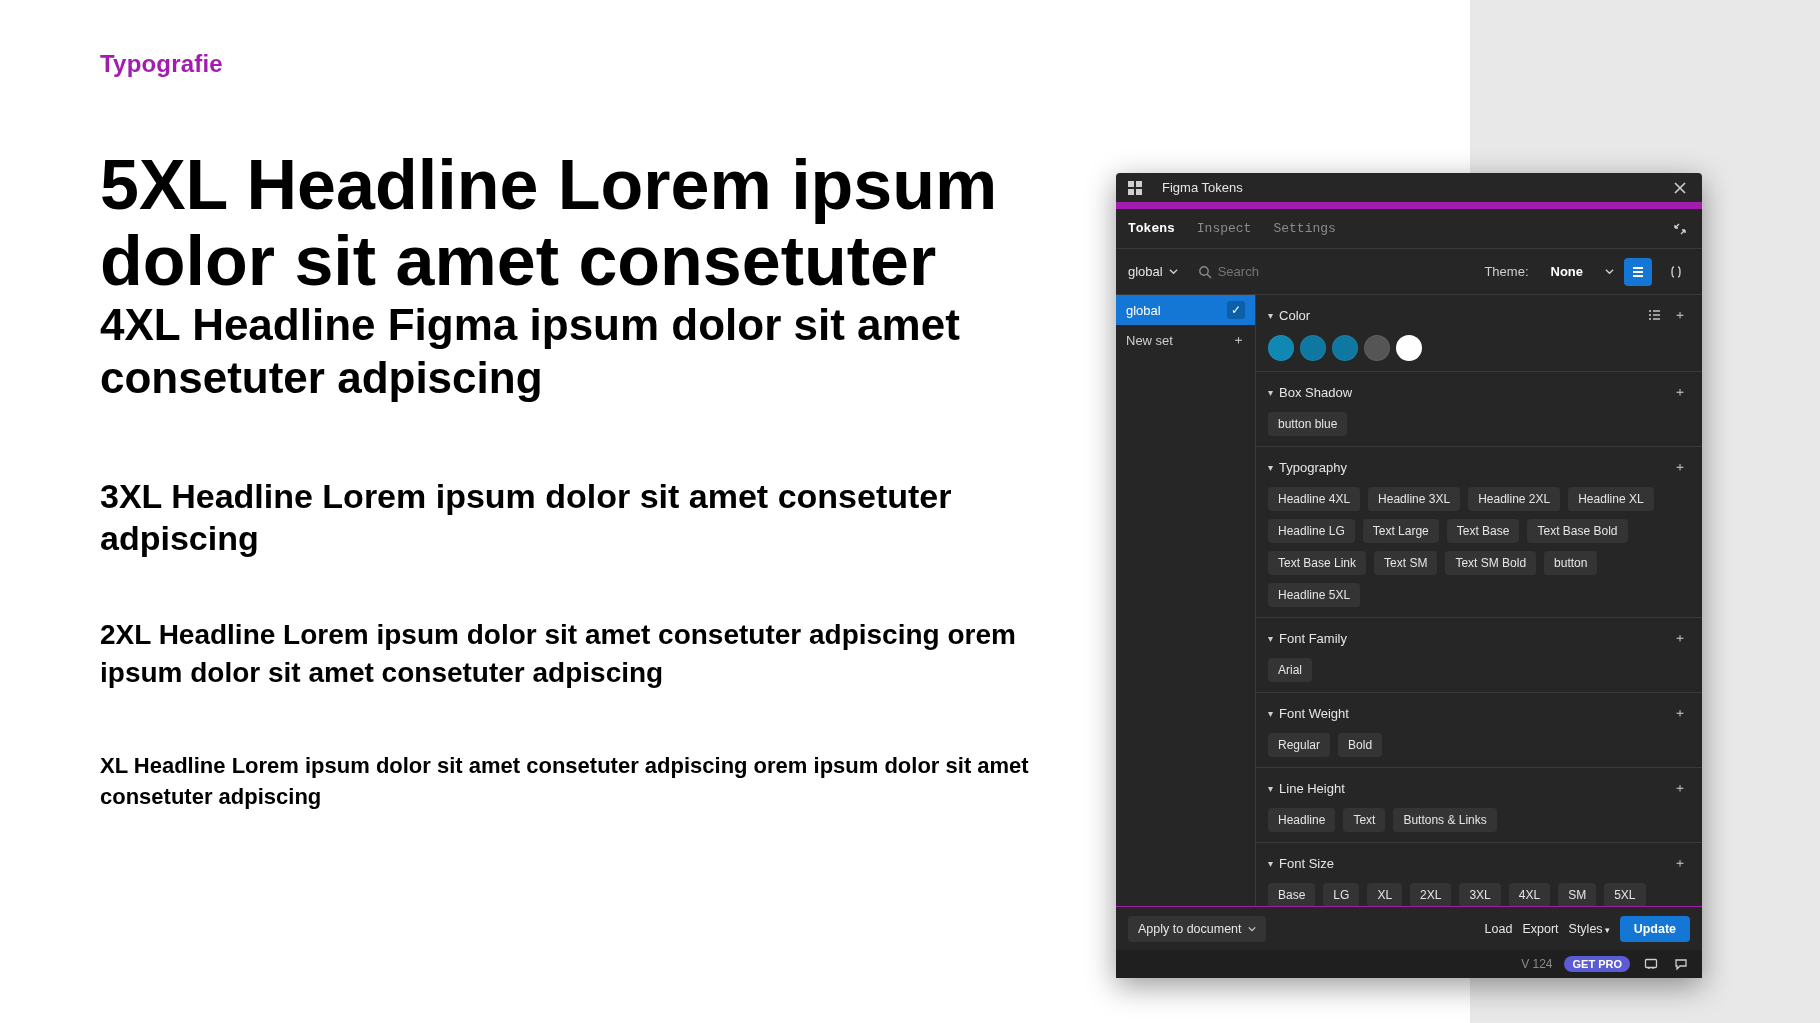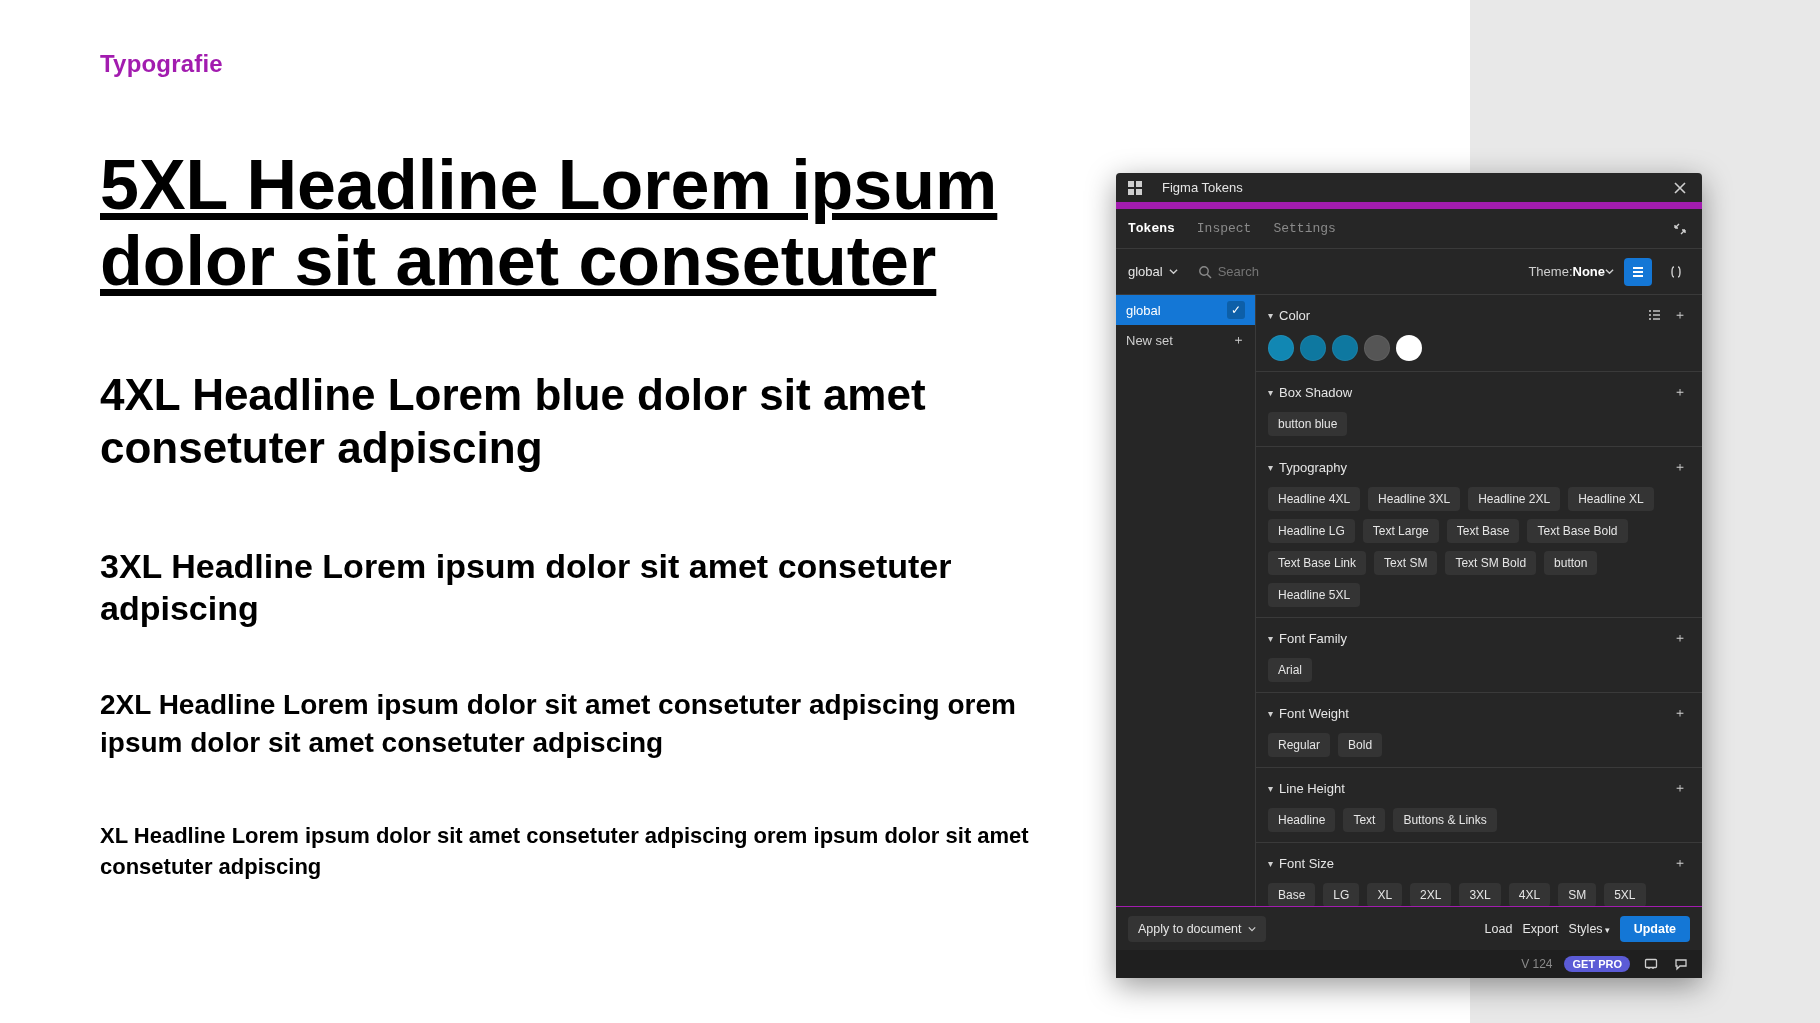--- a/index.html
+++ b/index.html
@@ -1,21 +1,21 @@
 <!DOCTYPE html>
 <html><head>
 <meta charset="utf-8">
 <style>
   * { box-sizing: border-box; margin: 0; padding: 0; }
   html, body { width: 1820px; height: 1023px; font-family: Arial, Helvetica, sans-serif; background: #fff; overflow: hidden; }
   .canvas { position: relative; width: 1820px; height: 1023px; }
   .right-bg { position: absolute; right: 0; top: 0; width: 350px; height: 1023px; background: #E8E8E8; }
   .doc { position: absolute; left: 0; top: 0; width: 1470px; background: #fff; padding: 50px 100px; }
   .doc .section-title { color: #a21caf; font-size: 24px; font-weight: 700; margin-bottom: 70px; letter-spacing: 0.2px; }
-  .doc .h5xl { font-size: 70px; font-weight: 700; line-height: 1.08; margin-bottom: 70px; max-width: 1000px; text-decoration: underline; }
+  .doc .h5xl { font-size: 70px; font-weight: 700; line-height: 1.08; max-width: 1000px; }
   .doc .h4xl { font-size: 44px; font-weight: 700; line-height: 1.2; margin-bottom: 70px; max-width: 1000px; }
   .doc .h3xl { font-size: 34px; font-weight: 700; line-height: 1.25; margin-bottom: 56px; max-width: 1000px; }
   .doc .h2xl { font-size: 28px; font-weight: 700; line-height: 1.35; margin-bottom: 60px; max-width: 1000px; }
   .doc .hxl  { font-size: 22px; font-weight: 700; line-height: 1.4; margin-bottom: 60px; max-width: 1000px; }
 
   
   .panel { position: absolute; left: 1116px; top: 173px; width: 586px; height: 805px; background: #262626; color: #cfcfcf; border-radius: 4px 4px 0 0; box-shadow: 0 8px 30px rgba(0,0,0,0.4); display:flex; flex-direction:column; font-size: 13px; }
   .panel .titlebar { height: 36px; display:flex; align-items:center; padding: 0 12px; border-bottom: 7px solid #a21caf; gap: 12px; }
   .panel .titlebar .app-icon { width:14px; height:14px; display:inline-flex; flex-wrap:wrap; gap:2px; margin-right:8px; }
   .panel .titlebar .app-icon span { width:6px; height:6px; background:#cfcfcf; display:block; }
@@ -25,21 +25,21 @@
   .panel .tabs .tab { color:#8a8a8a; cursor:pointer; font-size:13px; }
   .panel .tabs .tab.active { color:#fff; font-weight:600; }
   .panel .tabs .spacer { flex:1; }
   .panel .tabs .mini-icon { color:#cfcfcf; cursor:pointer; width:20px; height:20px; display:flex; align-items:center; justify-content:center; }
 
   .panel .toolbar { height: 46px; display:flex; align-items:center; padding: 0 12px; gap:10px; border-bottom:1px solid #3a3a3a; }
   .panel .toolbar .dropdown { display:flex; align-items:center; gap:6px; cursor:pointer; color:#e5e5e5; font-size:13px; }
   .panel .toolbar .search { display:flex; align-items:center; gap:6px; color:#8a8a8a; flex:0 0 auto; margin-left:10px;}
   .panel .toolbar .search input { background:transparent; border:none; outline:none; color:#cfcfcf; width:110px; font-size:13px; }
   .panel .toolbar .spacer { flex:1; }
-  .panel .toolbar .theme { color:#cfcfcf; display:flex; align-items:center; gap:0; font-size:13px; }
+  .panel .toolbar .theme { color:#cfcfcf; display:flex; align-items:center; gap:22px; font-size:13px; }
   .panel .toolbar .theme b { color:#fff; font-weight:600; }
   .panel .toolbar .icon-btn { width:28px; height:28px; display:flex; align-items:center; justify-content:center; border-radius:4px; cursor:pointer; color:#cfcfcf; }
   .panel .toolbar .icon-btn.active { background:#1477D6; color:#fff; }
 
   .panel .body { flex:1; display:flex; min-height:0; }
   .panel .sidebar { width:140px; border-right:1px solid #3a3a3a; display:flex; flex-direction:column; }
   .panel .sidebar .set { height:30px; display:flex; align-items:center; padding:0 10px; font-size:13px; cursor:pointer; justify-content:space-between; }
   .panel .sidebar .set.active { background:#1477D6; color:#fff; }
   .panel .sidebar .set .chk { width:18px; height:18px; background:#0d5fa8; border-radius:3px; display:flex; align-items:center; justify-content:center; color:#fff; font-size:12px; }
   .panel .sidebar .new-set { height:30px; display:flex; align-items:center; justify-content:space-between; padding:0 10px; font-size:13px; color:#cfcfcf; cursor:pointer; }
@@ -72,21 +72,21 @@
 </style>
 </head>
 <body>
 
 <div class="canvas">
   <div class="right-bg"></div>
 
   <div class="doc">
     <div class="section-title">Typografie</div>
     <div class="h5xl">5XL Headline Lorem ipsum dolor sit amet consetuter</div>
-    <div class="h4xl">4XL Headline Lorem blue dolor sit amet consetuter adpiscing</div>
+    <div class="h4xl">4XL Headline Figma ipsum dolor sit amet consetuter adpiscing</div>
     <div class="h3xl">3XL Headline Lorem ipsum dolor sit amet consetuter adpiscing</div>
     <div class="h2xl">2XL Headline Lorem ipsum dolor sit amet consetuter adpiscing orem ipsum dolor sit amet consetuter adpiscing</div>
     <div class="hxl">XL Headline Lorem ipsum dolor sit amet consetuter adpiscing orem ipsum dolor sit amet consetuter adpiscing</div>
   </div>
 
   <div class="panel">
     <div class="titlebar">
       <span class="app-icon">
           <span></span>
           <span></span>

